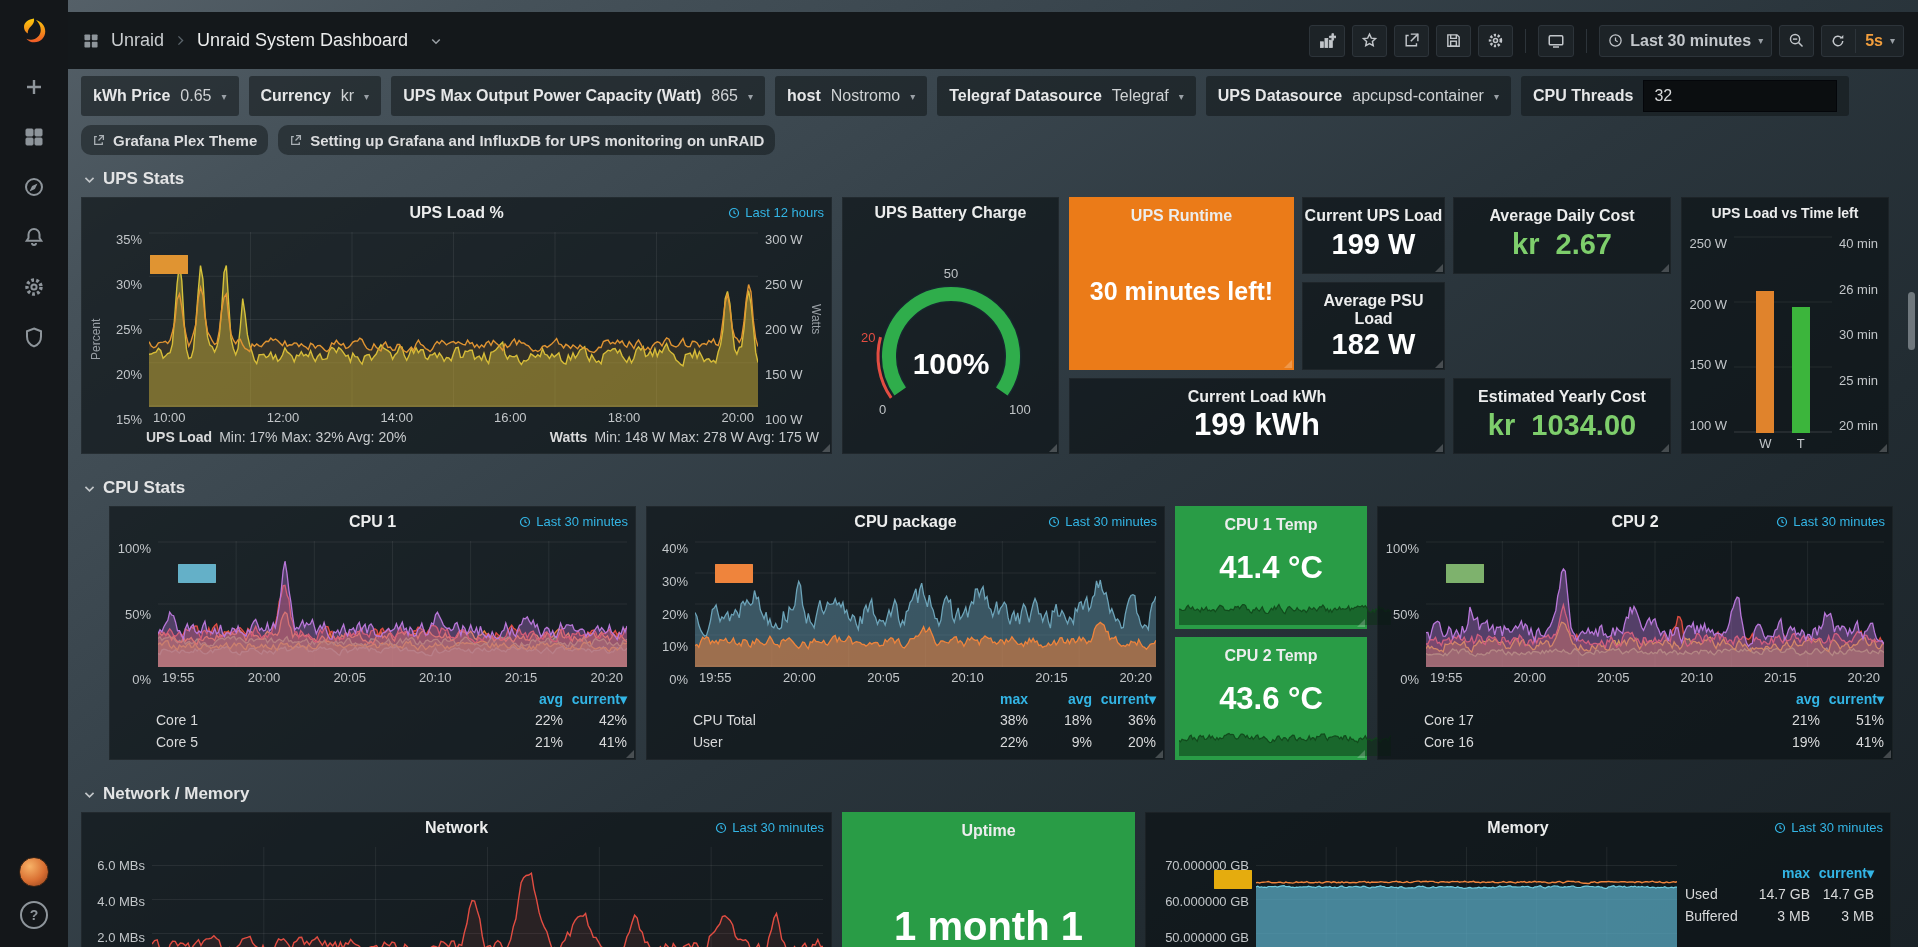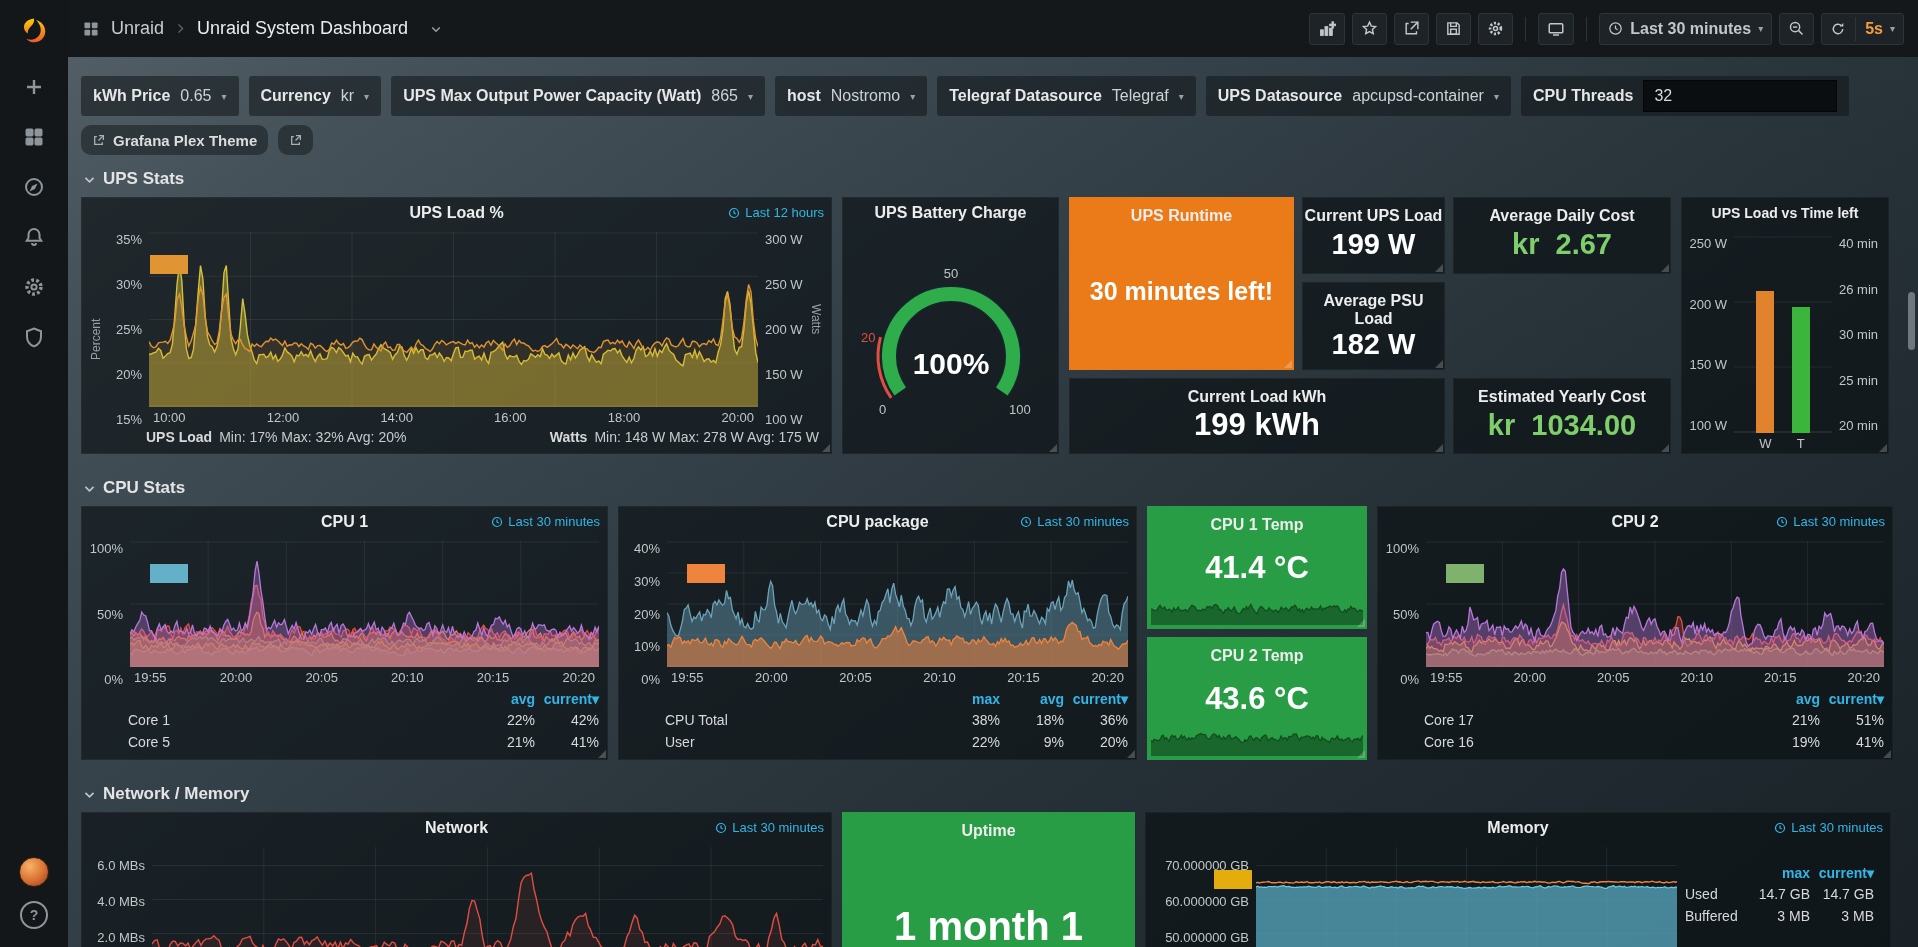--- a/index.html
+++ b/index.html
@@ -7,21 +7,21 @@
   .bg{position:absolute;inset:0;background:linear-gradient(145deg,#57626a 0%,#46525a 15%,#38444c 35%,#2b363d 55%,#222c32 75%,#1a2227 100%);}
   
   .sidebar{position:absolute;left:0;top:0;bottom:0;width:68px;background:#14171a;z-index:20;display:flex;flex-direction:column;align-items:center;}
   .side-logo{width:68px;height:62px;display:flex;align-items:center;justify-content:center;cursor:pointer;}
   .side-icon{width:68px;height:50px;display:flex;align-items:center;justify-content:center;color:#8e959b;cursor:pointer;}
   .side-icon svg{stroke:currentColor;}
   .side-spacer{flex:1;}
   .avatar{width:28px;height:28px;border-radius:50%;background:radial-gradient(circle at 35% 30%,#f7b267,#d96f32 55%,#8c3d1c);border:1px solid #3a2414;margin-bottom:14px;cursor:pointer;}
   .help-circle{width:24px;height:24px;border-radius:50%;border:2px solid #8e959b;color:#8e959b;font-size:14px;font-weight:bold;display:flex;align-items:center;justify-content:center;margin-bottom:18px;cursor:pointer;}
   
-  .navbar{position:absolute;left:68px;right:0;top:0;height:57px;background:#14181b;display:flex;align-items:center;padding:0 14px;box-sizing:border-box;z-index:10;}
+  .navbar{position:absolute;left:68px;right:0;top:12px;height:57px;background:#14181b;display:flex;align-items:center;padding:0 14px;box-sizing:border-box;z-index:10;}
   .breadcrumb{display:flex;align-items:center;gap:11px;font-size:18px;}
   .crumb-app{color:#c9cccf;cursor:pointer;}
   .crumb-sep{color:#5c656c;display:flex;}
   .crumb-title{color:#eceded;cursor:pointer;display:flex;align-items:center;gap:22px;}
   .nav-actions{margin-left:auto;display:flex;align-items:center;gap:7px;}
   .nav-btn{height:32px;min-width:32px;padding:0 8px;background:#1d2327;border:1px solid #2d343a;border-radius:3px;display:flex;align-items:center;justify-content:center;gap:7px;color:#c3c7cb;font-size:16px;cursor:pointer;box-sizing:border-box;}
   .nav-btn svg{stroke:currentColor;}
   .nav-divider{width:1px;height:24px;background:#2d343a;margin:0 5px;}
   .refresh-interval{color:var(--refresh-orange);font-weight:bold;}
   .caret{font-size:10px;color:#9aa0a6;}
@@ -34,21 +34,21 @@
   .var-caret{font-size:10px;color:#9aa0a6;}
   .var-input{height:30px;background:#0b0e10;border:1px solid #04060a;color:#d8d9da;font-size:16px;padding:0 10px;width:172px;font-family:inherit;}
   .links-row{display:flex;gap:10px;margin-top:9px;}
   .dash-link{height:30px;background:rgba(16,21,24,0.5);border-radius:10px;display:flex;align-items:center;gap:8px;padding:0 11px;font-size:15px;font-weight:bold;color:#dcdddf;cursor:pointer;}
   .dash-link svg{stroke:#aab0b5;}
   .section-header{display:flex;align-items:center;gap:7px;margin:14px 0 8px 2px;font-size:17px;font-weight:bold;color:#e3e4e5;cursor:pointer;}
   .section-header.mt-lg{margin-top:24px;}
   .section-header svg{stroke:#c3c7ca;}
   .row{display:flex;gap:10px;}
   .row-ups{height:257px;}
-  .row-cpu{height:254px;}
+  .row-cpu{height:254px;margin-left:28px;}
   .row-net{height:254px;}
   
   .panel{background:rgba(10,16,20,0.66);border:1px solid rgba(255,255,255,0.04);position:relative;display:flex;flex-direction:column;box-sizing:border-box;}
   .panel::after{content:'';position:absolute;right:1px;bottom:1px;width:0;height:0;border-left:8px solid transparent;border-bottom:8px solid rgba(255,255,255,0.22);}
   .panel-header{height:30px;flex:0 0 auto;display:flex;align-items:center;justify-content:center;position:relative;cursor:pointer;}
   .panel-title{font-size:16px;font-weight:bold;color:#eceded;}
   .panel-time{position:absolute;right:7px;top:7px;color:var(--accent-blue);font-size:13px;display:flex;align-items:center;gap:5px;cursor:pointer;}
   .panel-time svg{stroke:currentColor;}
   .graph-body{flex:1;display:flex;min-height:0;padding:4px 8px 0 6px;}
   .axis-label{writing-mode:vertical-rl;transform:rotate(180deg);font-size:12px;color:#9aa0a6;display:flex;align-items:center;justify-content:center;width:15px;padding-bottom:20px;}
@@ -301,20 +301,21 @@
         <span>Grafana Plex Theme</span>
       </div>
       <div class="dash-link">
         <span style="display:flex">
           <svg width="13" height="13" viewBox="0 0 24 24" fill="none" stroke-width="2.4">
             <path d="M9 5H5v14h14v-4"></path>
             <path d="M13 3h8v8"></path>
             <path d="M21 3l-9 9"></path>
           </svg>
         </span>
+        <span>Setting up Grafana and InfluxDB for UPS monitoring on unRAID</span>
       </div>
     </div>
 
   <div class="section-header">
     <svg width="13" height="13" viewBox="0 0 16 16" fill="none" stroke-width="2">
         <path d="M3 6l5 5 5-5"></path>
       </svg>
     <span>UPS Stats</span>
   </div>
   <div class="row row-ups">

